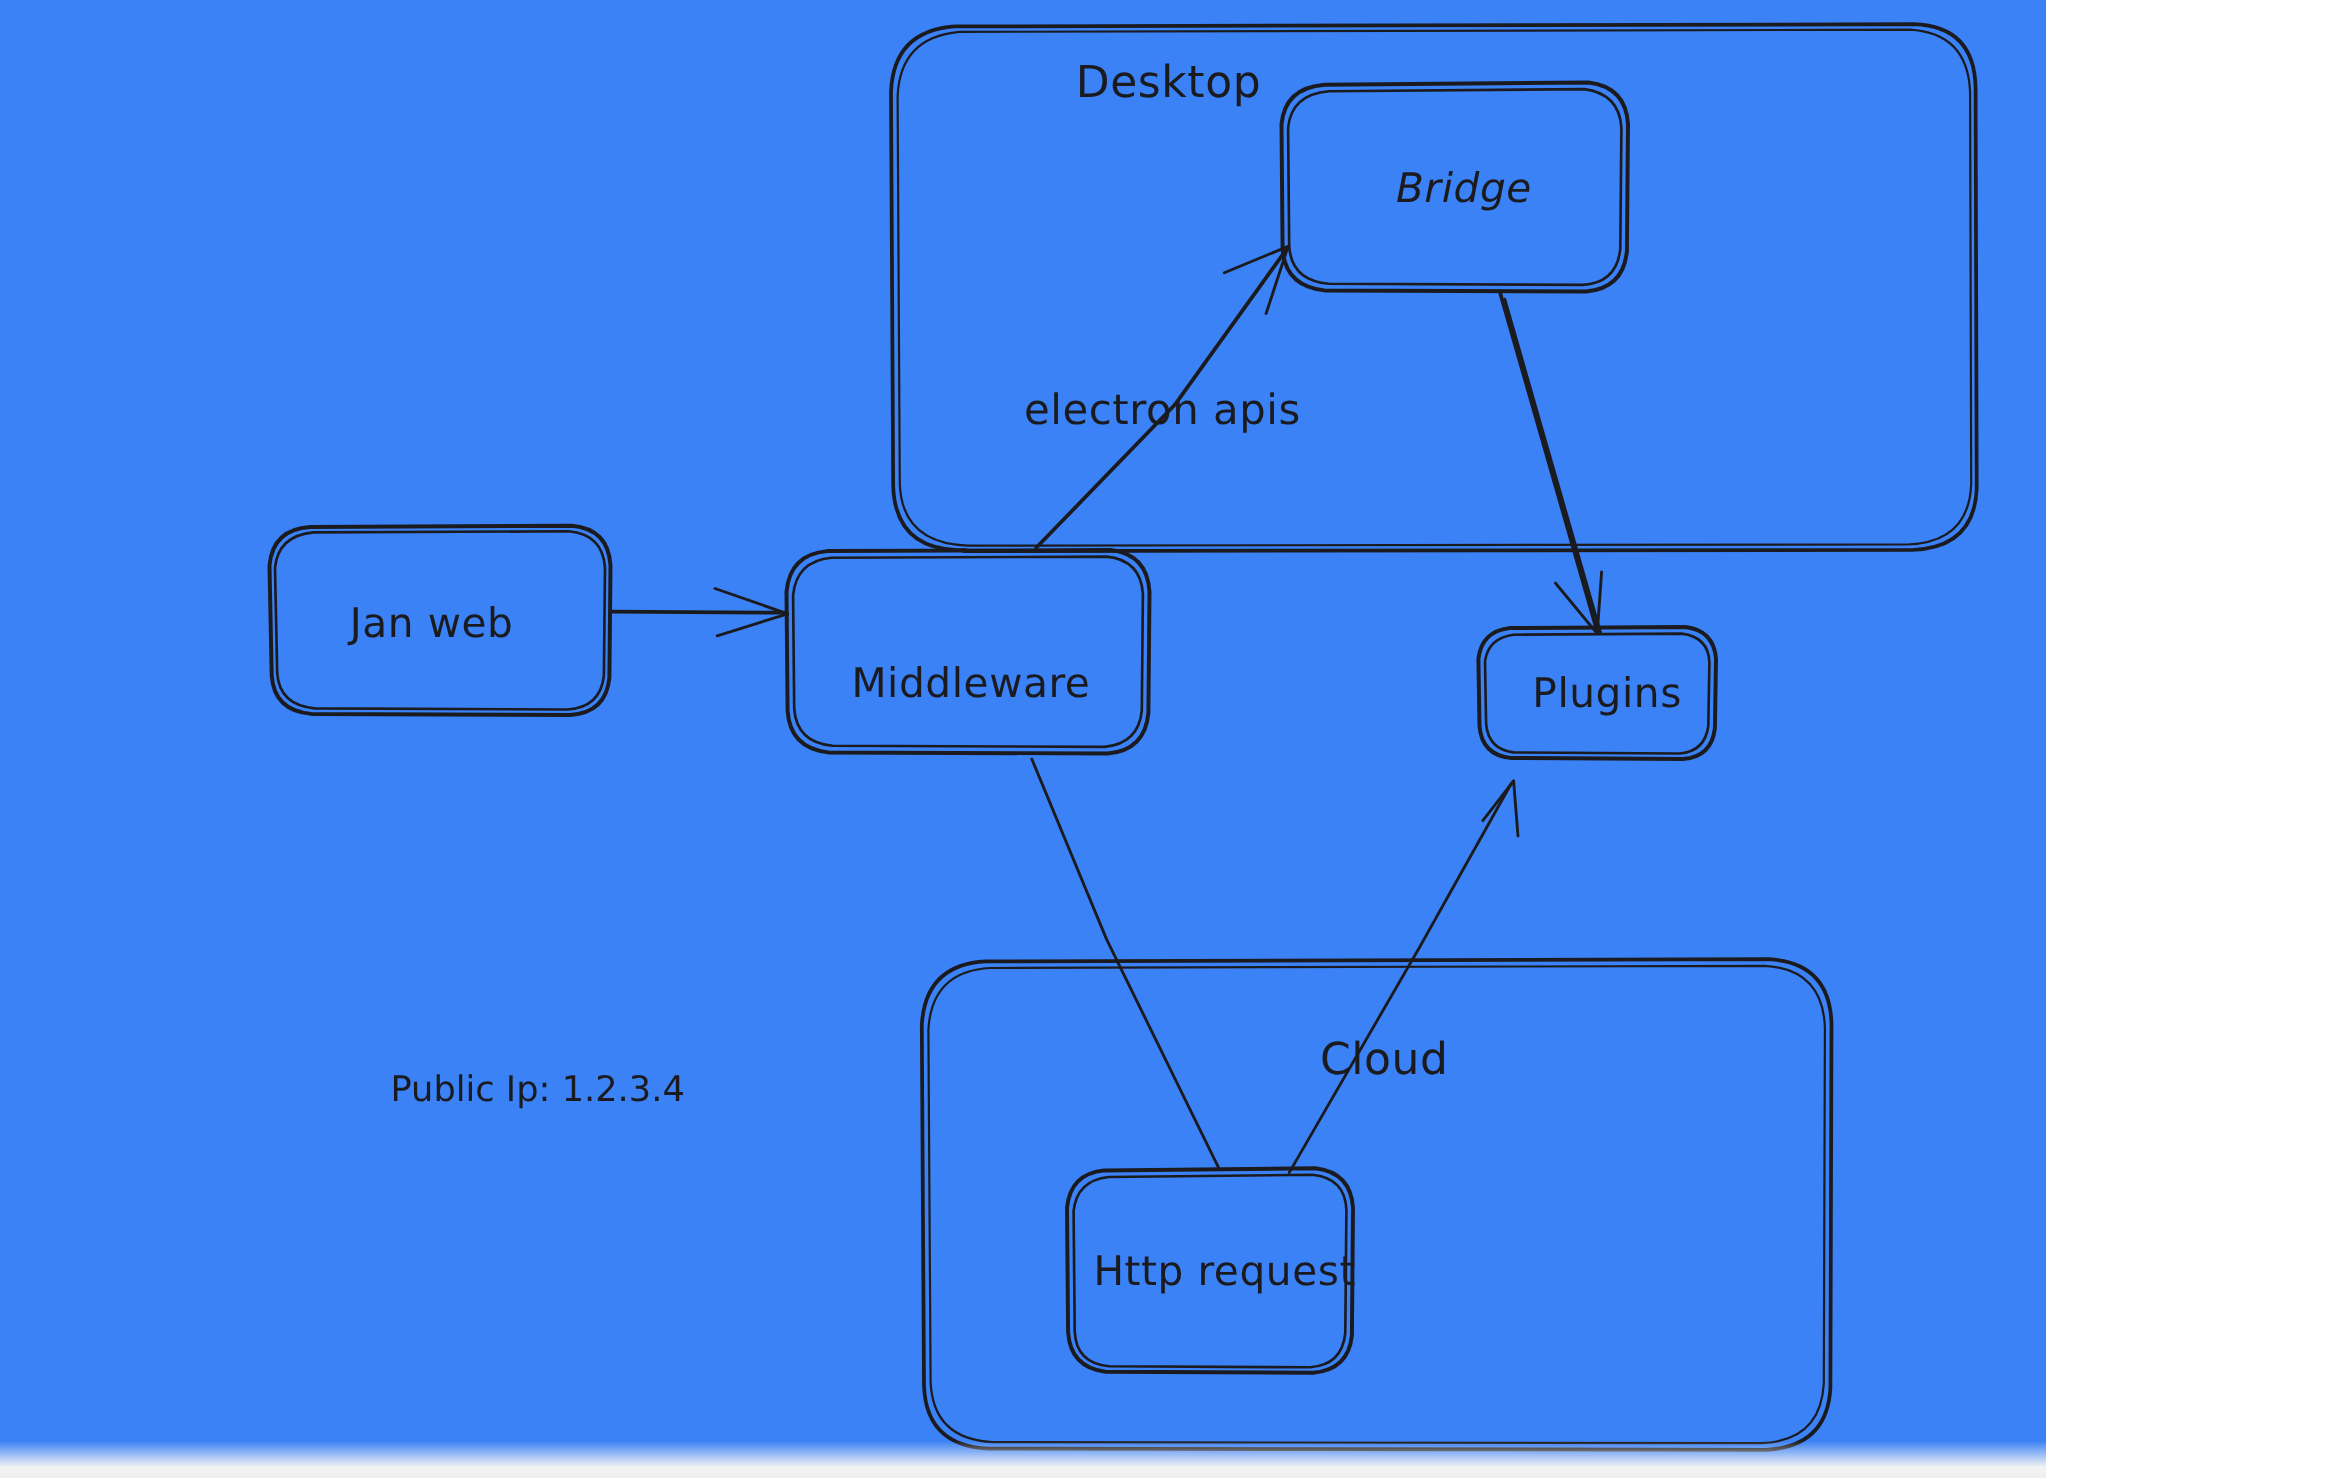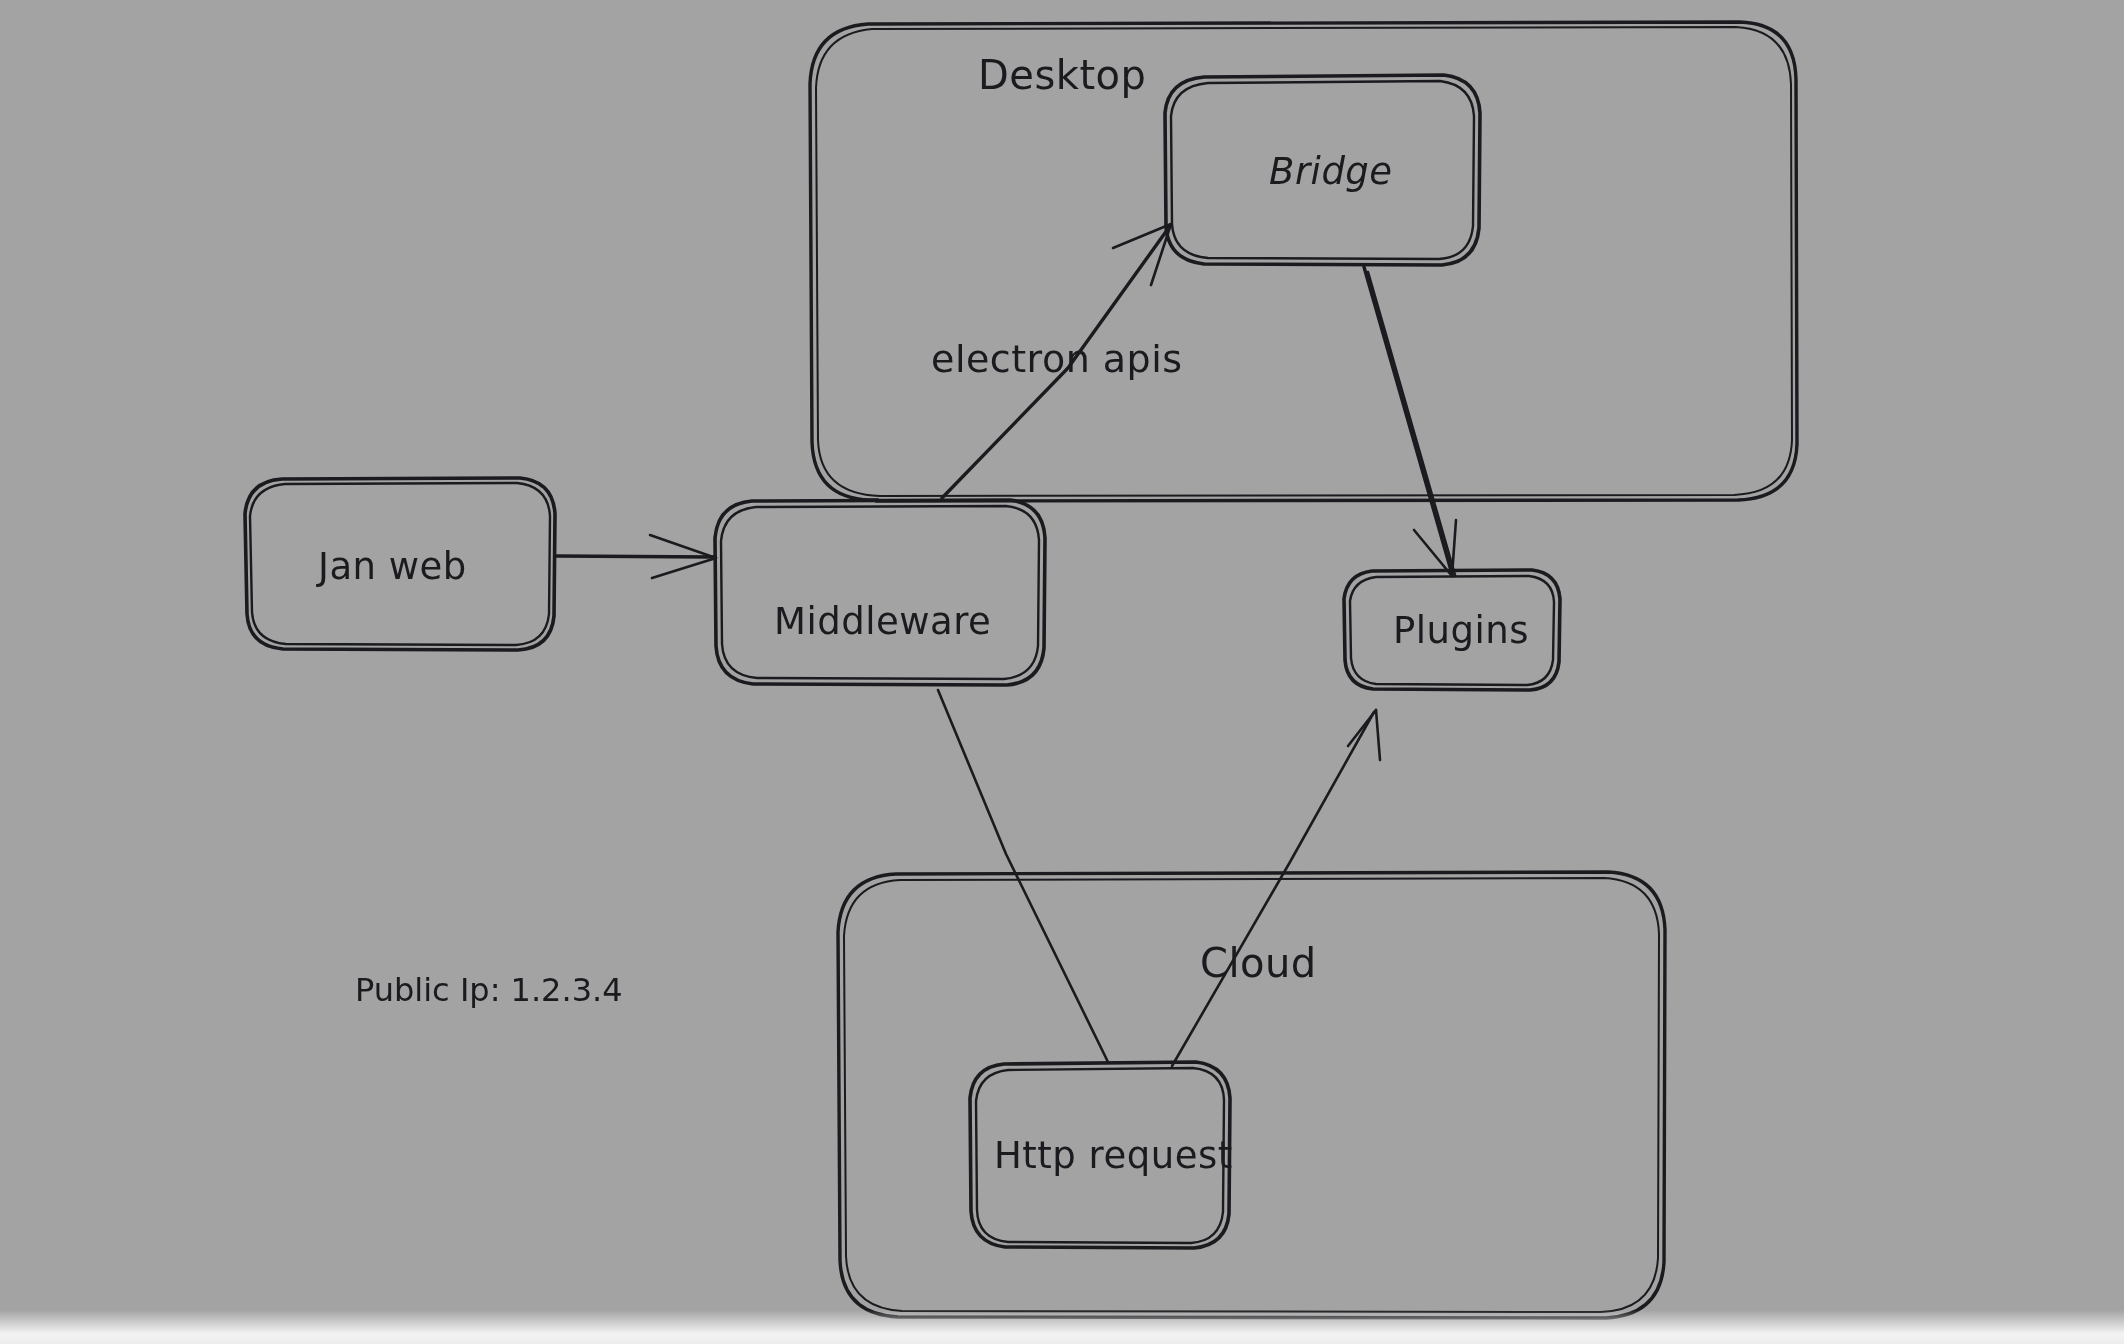--- a/index.html
+++ b/index.html
@@ -3,23 +3,23 @@
 <meta charset="utf-8">
 <title>Architecture Diagram</title>
 <style>
   html, body {
     margin: 0;
     padding: 0;
     background: #ffffff;
   }
   #canvas {
     position: relative;
-    width: 2124px;
+    width: 1860px;
     height: 1344px;
-    background: #a3a3a3;
+    background: #3b82f6;
     overflow: hidden;
     font-family: "DejaVu Sans", sans-serif;
   }
   #sketch {
     position: absolute;
     left: 0;
     top: 0;
     width: 2124px;
     height: 1344px;
   }
@@ -42,20 +42,21 @@
     letter-spacing: 0.5px;
   }
   .node-label {
     font-size: 37px;
   }
   .container-label {
     font-size: 40px;
   }
   .edge-label {
     font-size: 38px;
+    margin-top: 13px;
   }
   .note-block {
     position: absolute;
     color: #1b1b1f;
     font-family: "DejaVu Sans", sans-serif;
     font-size: 32px;
     line-height: 56px;
     white-space: nowrap;
   }
   .note-line { display: block; }

